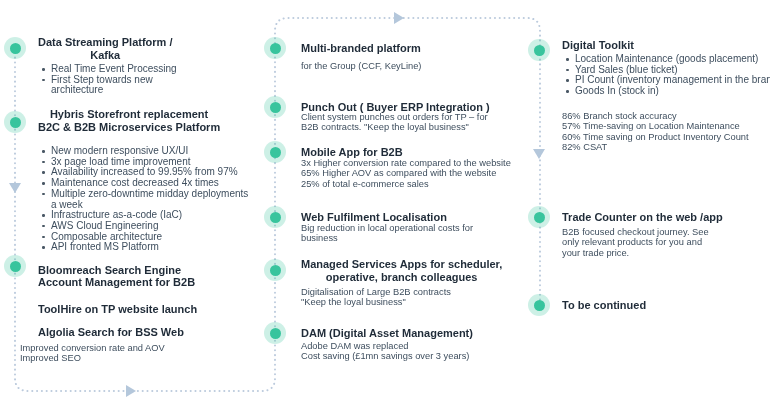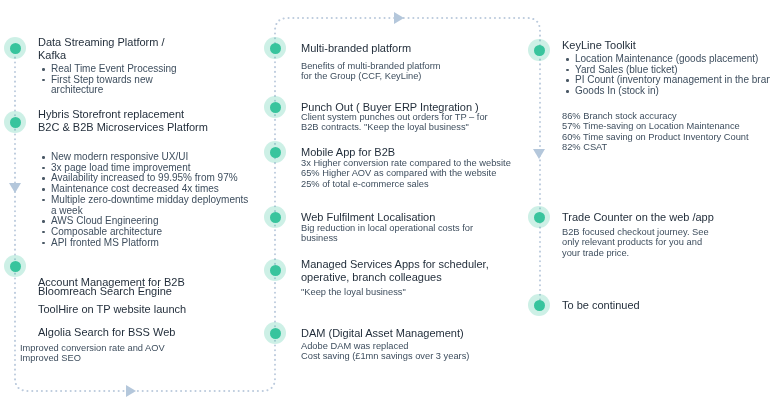--- a/index.html
+++ b/index.html
@@ -2,21 +2,21 @@
 <html><head>
 <meta charset="utf-8">
 <style>
   * { margin:0; padding:0; box-sizing:border-box; }
   html,body { background:#ffffff; }
   body {
     width:770px; height:410px; position:relative; overflow:hidden;
     font-family:"Liberation Sans", sans-serif;
   }
   .abs { position:absolute; }
-  .h { font-weight:400; font-size:11px; line-height:13px; color:#1f2b38; }
+  .h { font-weight:700; font-size:11px; line-height:13px; color:#1f2b38;text-align:center; }
   .bt { font-size:9.3px; line-height:10.4px; color:#3e4e5e; }
   ul.dots { list-style:none; }
   ul.dots li {
     position:relative; padding-left:13px;
     font-size:10px; line-height:10.7px; color:#3e4e5e;
   }
   ul.dots li::before {
     content:""; position:absolute; left:4px; top:4px;
     width:2.5px; height:2.5px; border-radius:50%; background:#4a5865;
   }
@@ -82,43 +82,43 @@
 </div>
 <ul class="dots abs" style="left:38px;top:64px;width:158px">
   <li>Real Time Event Processing</li>
   <li>First Step towards new architecture</li>
 </ul>
 
 <div class="h abs" style="left:38px;top:108px">
   <div>Hybris Storefront replacement</div>
   <div>B2C &amp; B2B  Microservices Platform</div>
 </div>
-<ul class="dots abs" style="left:38px;top:152px;width:214px">
+<ul class="dots abs" style="left:38px;top:146px;width:214px">
   <li>New modern responsive UX/UI</li>
   <li>3x page load time improvement</li>
   <li>Availability increased to 99.95% from 97%</li>
   <li>Maintenance cost decreased 4x times</li>
   <li>Multiple zero-downtime midday deployments a week</li>
+  <li>Infrastructure as-a-code (IaC)</li>
   <li>AWS Cloud Engineering</li>
   <li>Composable architecture</li>
   <li>API fronted MS Platform</li>
 </ul>
 
 <div class="h abs" style="left:38px;top:276px">Account Management for B2B</div>
-<div class="h abs" style="left:38px;top:285px">Bloomreach Search Engine</div>
+<div class="h abs" style="left:38px;top:264px">Bloomreach Search Engine</div>
 <div class="h abs" style="left:38px;top:303px">ToolHire on TP website launch</div>
 <div class="h abs" style="left:38px;top:326px">Algolia Search for BSS Web</div>
 <div class="bt abs" style="left:20px;top:343px">
   <div>Improved conversion rate and AOV</div>
   <div>Improved SEO</div>
 </div>
 
 <div class="h abs" style="left:301px;top:42px">Multi-branded platform</div>
 <div class="bt abs" style="left:301px;top:61px">
-  <div>Benefits of multi-branded platform</div>
   <div>for the Group (CCF, KeyLine)</div>
 </div>
 
 <div class="h abs" style="left:301px;top:101px">Punch Out ( Buyer ERP Integration )</div>
 <div class="bt abs" style="left:301px;top:112px">
   <div>Client system punches out orders for TP – for</div>
   <div>B2B contracts. "Keep the loyal business"</div>
 </div>
 
 <div class="h abs" style="left:301px;top:146px">Mobile App for B2B</div>
@@ -132,30 +132,31 @@
 <div class="bt abs" style="left:301px;top:223px">
   <div>Big reduction in local operational costs for</div>
   <div>business</div>
 </div>
 
 <div class="h abs" style="left:301px;top:258px">
   <div>Managed Services Apps for scheduler,</div>
   <div>operative, branch colleagues</div>
 </div>
 <div class="bt abs" style="left:301px;top:287px">
+  <div>Digitalisation of Large B2B contracts</div>
   <div>"Keep the loyal business"</div>
 </div>
 
 <div class="h abs" style="left:301px;top:327px">DAM (Digital Asset Management)</div>
 <div class="bt abs" style="left:301px;top:341px">
   <div>Adobe DAM was replaced</div>
   <div>Cost saving (£1mn savings over 3 years)</div>
 </div>
 
-<div class="h abs" style="left:562px;top:39px">KeyLine Toolkit</div>
+<div class="h abs" style="left:562px;top:39px">Digital Toolkit</div>
 <ul class="dots abs" style="left:562px;top:54px;width:208px">
   <li style="white-space:nowrap">Location Maintenance (goods placement)</li>
   <li style="white-space:nowrap">Yard Sales (blue ticket)</li>
   <li style="white-space:nowrap">PI Count  (inventory management in the branch)</li>
   <li style="white-space:nowrap">Goods In (stock in)</li>
 </ul>
 <div class="bt abs" style="left:562px;top:111px">
   <div>86% Branch stock accuracy</div>
   <div>57% Time-saving on Location Maintenance</div>
   <div>60% Time saving on Product Inventory Count</div>

